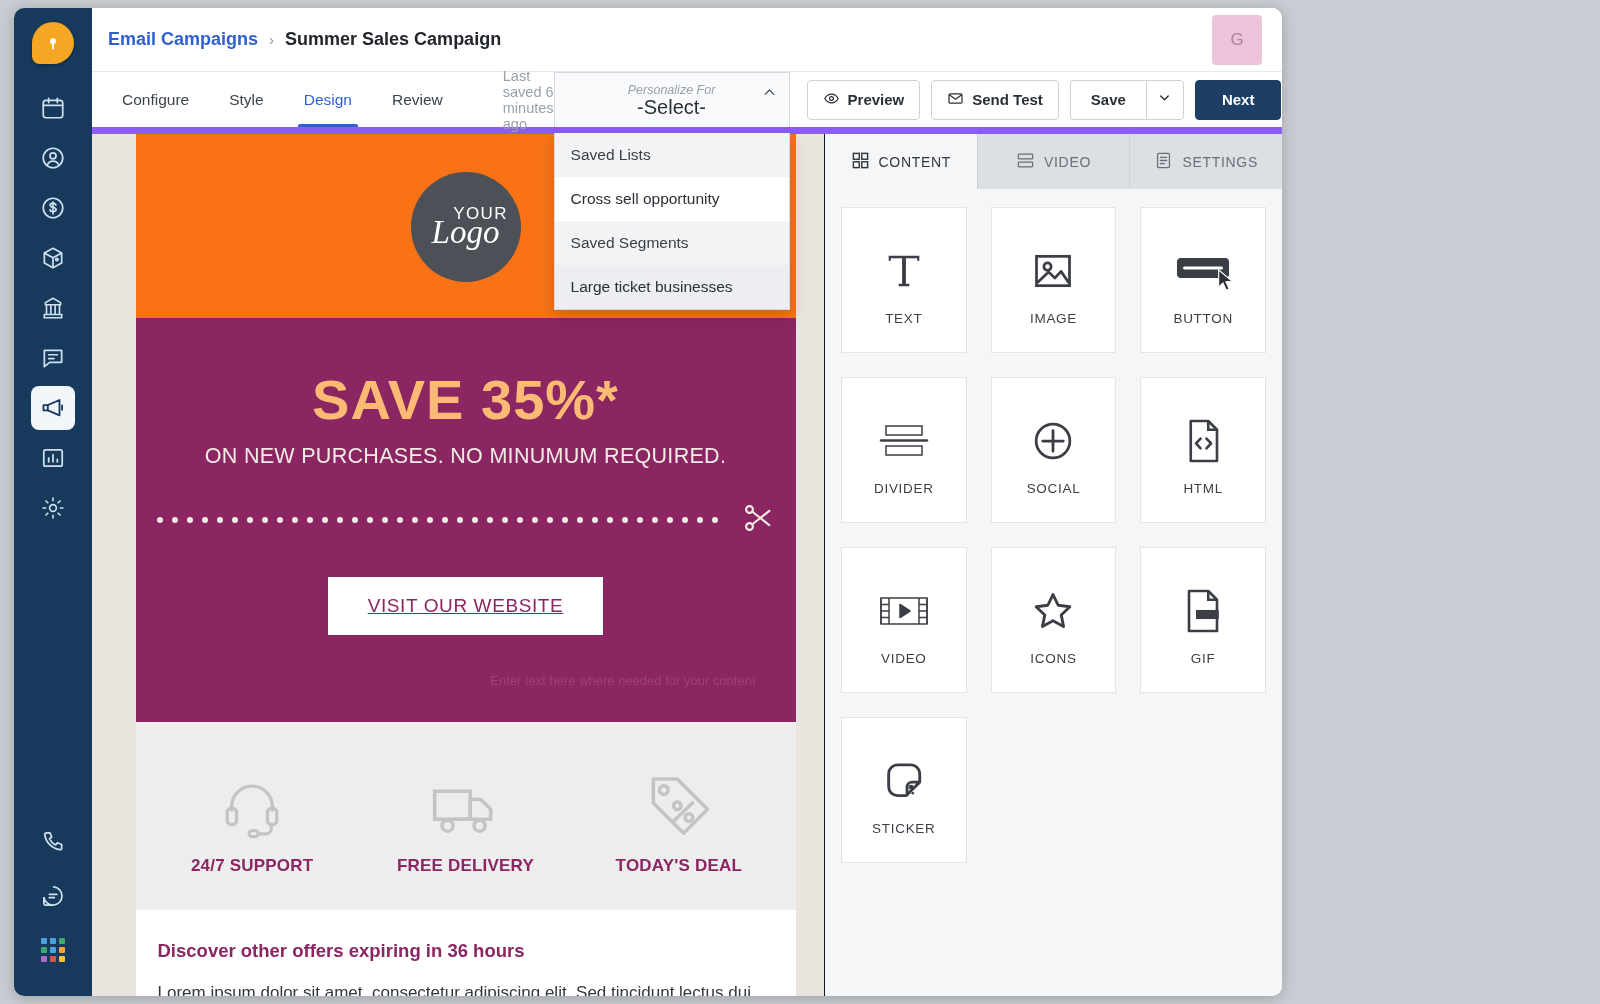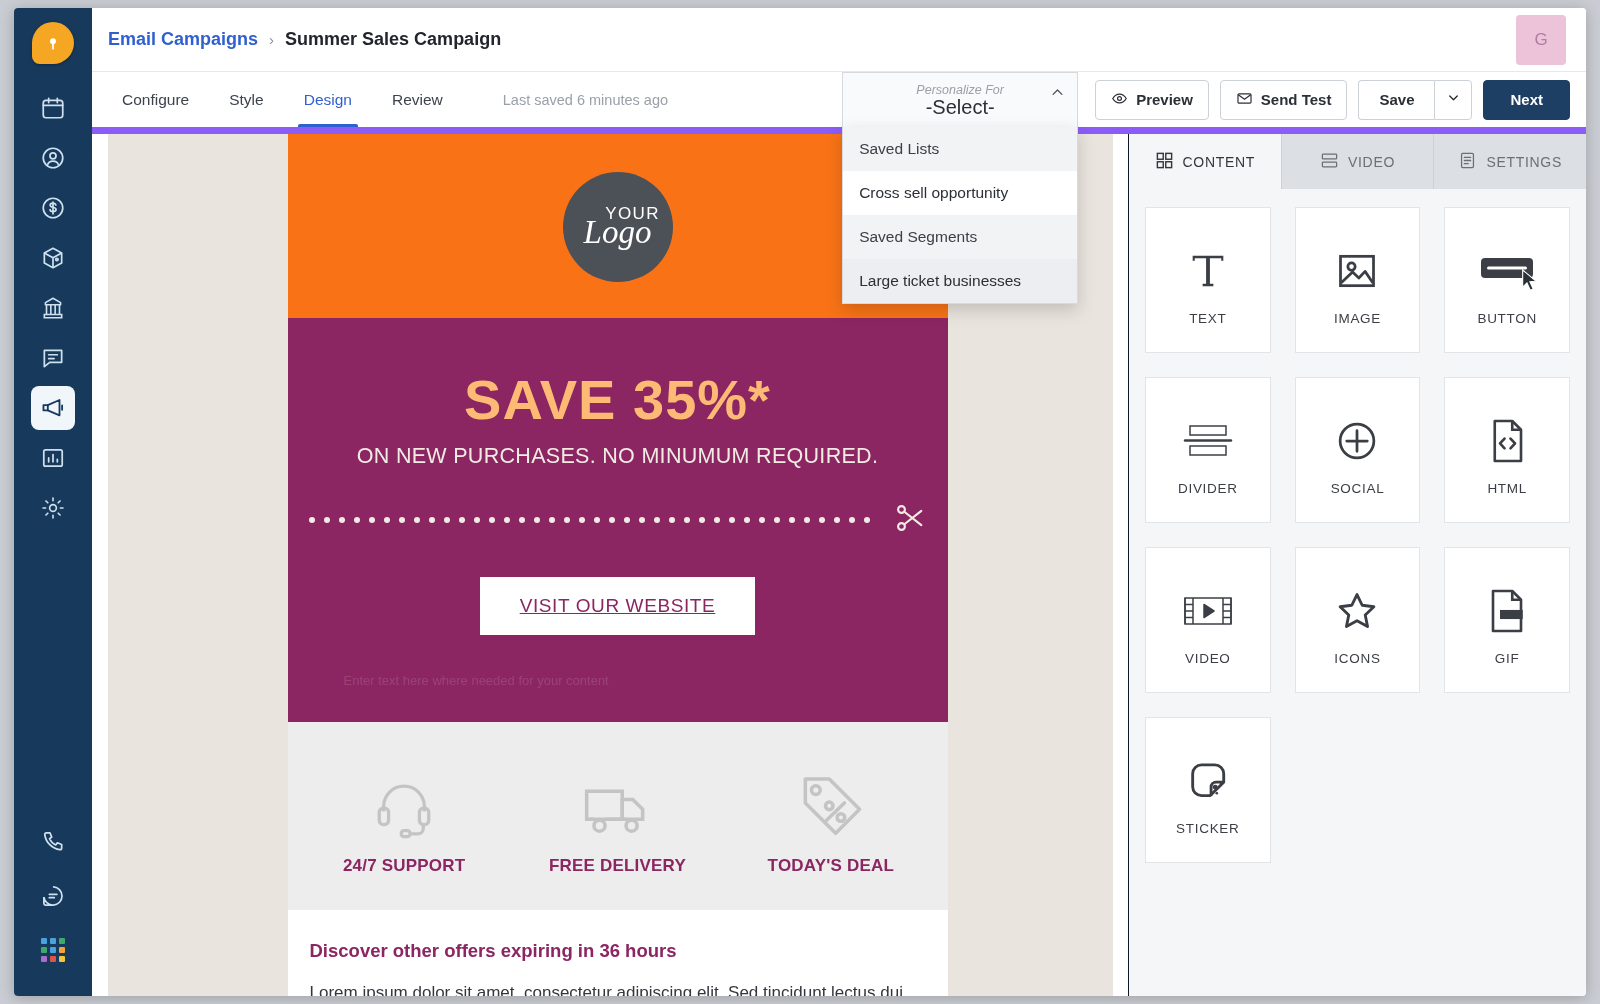--- a/index.html
+++ b/index.html
@@ -5,23 +5,23 @@
   * { box-sizing: border-box; margin: 0; padding: 0; }
   html, body {
     width: 1600px; height: 1004px;
     background: #c9ccd2;
     font-family: "Liberation Sans", sans-serif;
     overflow: hidden;
   }
   #app {
     position: absolute;
     left: 14px; top: 8px;
-    width: 1572px; height: 988px;
+    width: 1268px; height: 988px;
     background: #ffffff;
-    border-radius: 4px;
+    border-radius: 10px;
     box-shadow: 0 2px 14px rgba(0,0,0,.22);
     overflow: hidden;
     display: flex;
   }
 
   
   .rail {
     width: 78px; flex: 0 0 78px;
     background: #16395c;
     display: flex; flex-direction: column; align-items: center;
@@ -103,21 +103,21 @@
     background: #f9fafb;
     border: 1px solid #d6dae0;
     border-bottom: none;
     display: flex; flex-direction: column; align-items: center; justify-content: center;
     cursor: pointer; position: relative;
   }
   .select-label { font-size: 12.5px; color: #9aa0a8; font-style: italic; line-height: 14px; }
   .select-value { font-size: 20px; color: #2b2f36; line-height: 20px; }
   .select-caret { position: absolute; right: 12px; top: 12px; color: #4a4f57; }
   .dropdown {
-    position: absolute; top: 55px; left: 0; width: 236px;
+    position: absolute; top: 61px; left: 0; width: 236px;
     background: #fff; border: 1px solid #d6dae0; border-top: none;
     box-shadow: 0 6px 16px rgba(0,0,0,.17);
   }
   .dd-group {
     padding: 13px 16px; font-size: 15.5px; color: #3a3f47;
     background: #f2f3f5; cursor: default;
   }
   .dd-item {
     padding: 13px 16px; font-size: 15.5px; color: #2b2f36; cursor: pointer;
     background: #fff;
@@ -171,21 +171,21 @@
     line-height: 60px; margin-bottom: 14px;
   }
   .hero-sub { color: #f0ece4; font-size: 21.5px; letter-spacing: .3px; margin-bottom: 32px; }
   .dots-row { display: flex; align-items: center; justify-content: center; gap: 9px; margin-bottom: 38px; padding: 0 8px;}
   .dots-row .d { width: 6px; height: 6px; border-radius: 50%; background: #f0ece4; flex: 0 0 6px;}
   .scissors { color: #f0ece4; margin-left: 14px; }
   .cta {
     display: inline-block; background: #fff; color: #8b2662;
     padding: 18px 40px; font-size: 19px; letter-spacing: .6px; cursor: pointer; text-decoration: underline;
   }
-  .hero-foot { text-align: left; font-size: 13px; color: #a14c7c; margin-top: 38px; opacity: .75; margin-left: 16px;}
+  .hero-foot { text-align: right; font-size: 13px; color: #a14c7c; margin-top: 38px; opacity: .75;}
 
   .features { background: #ededed; display: flex; padding: 44px 10px 34px; }
   .feature { flex: 1; text-align: center; }
   .feature .fi { height: 82px; display: flex; align-items: center; justify-content: center; color: #c4c4c4; }
   .feature .fl { color: #8b2662; font-size: 17px; font-weight: bold; letter-spacing: .2px; margin-top: 8px;}
 
   .textblock { background: #fff; padding: 30px 22px 20px; }
   .tb-head { color: #8b2662; font-size: 18.5px; font-weight: bold; margin-bottom: 17px; }
   .tb-body { color: #33373d; font-size: 17px; line-height: 27px; }
 

